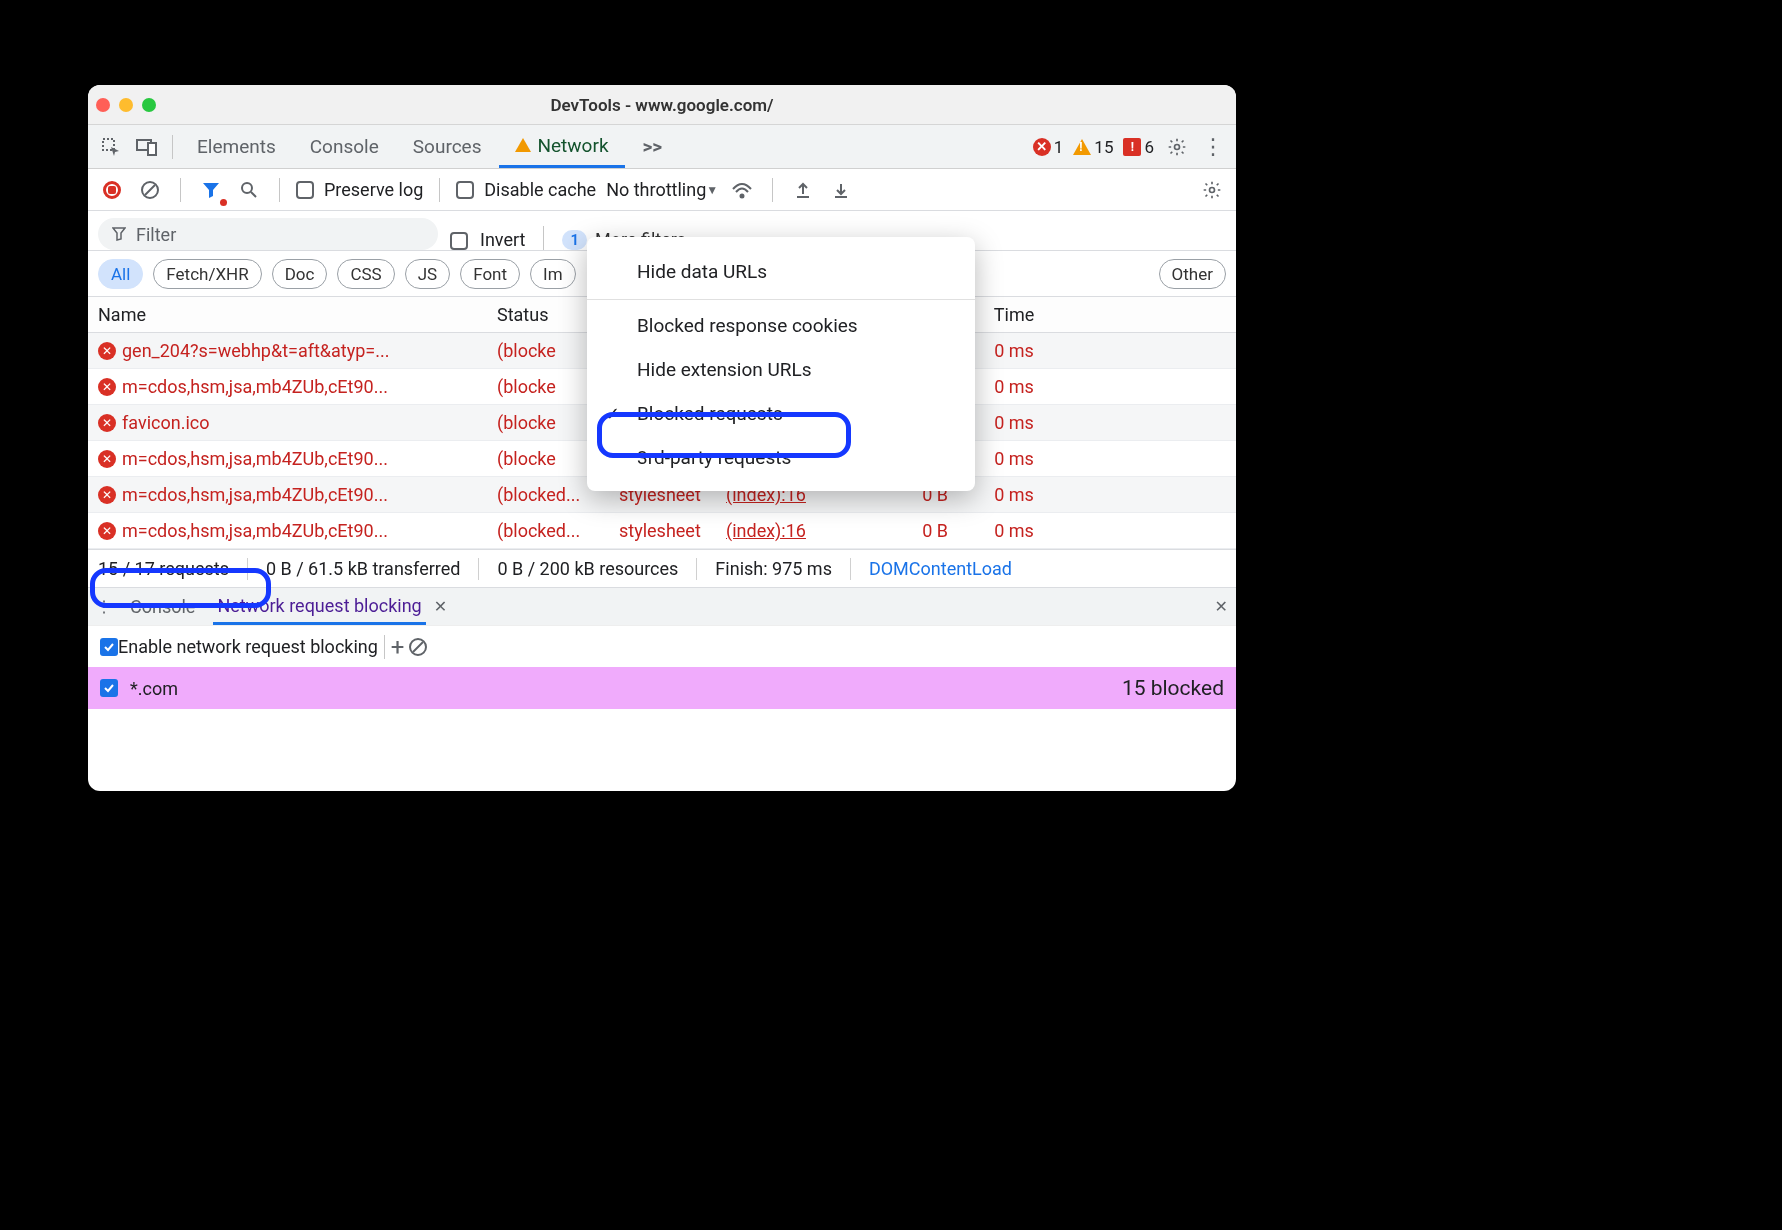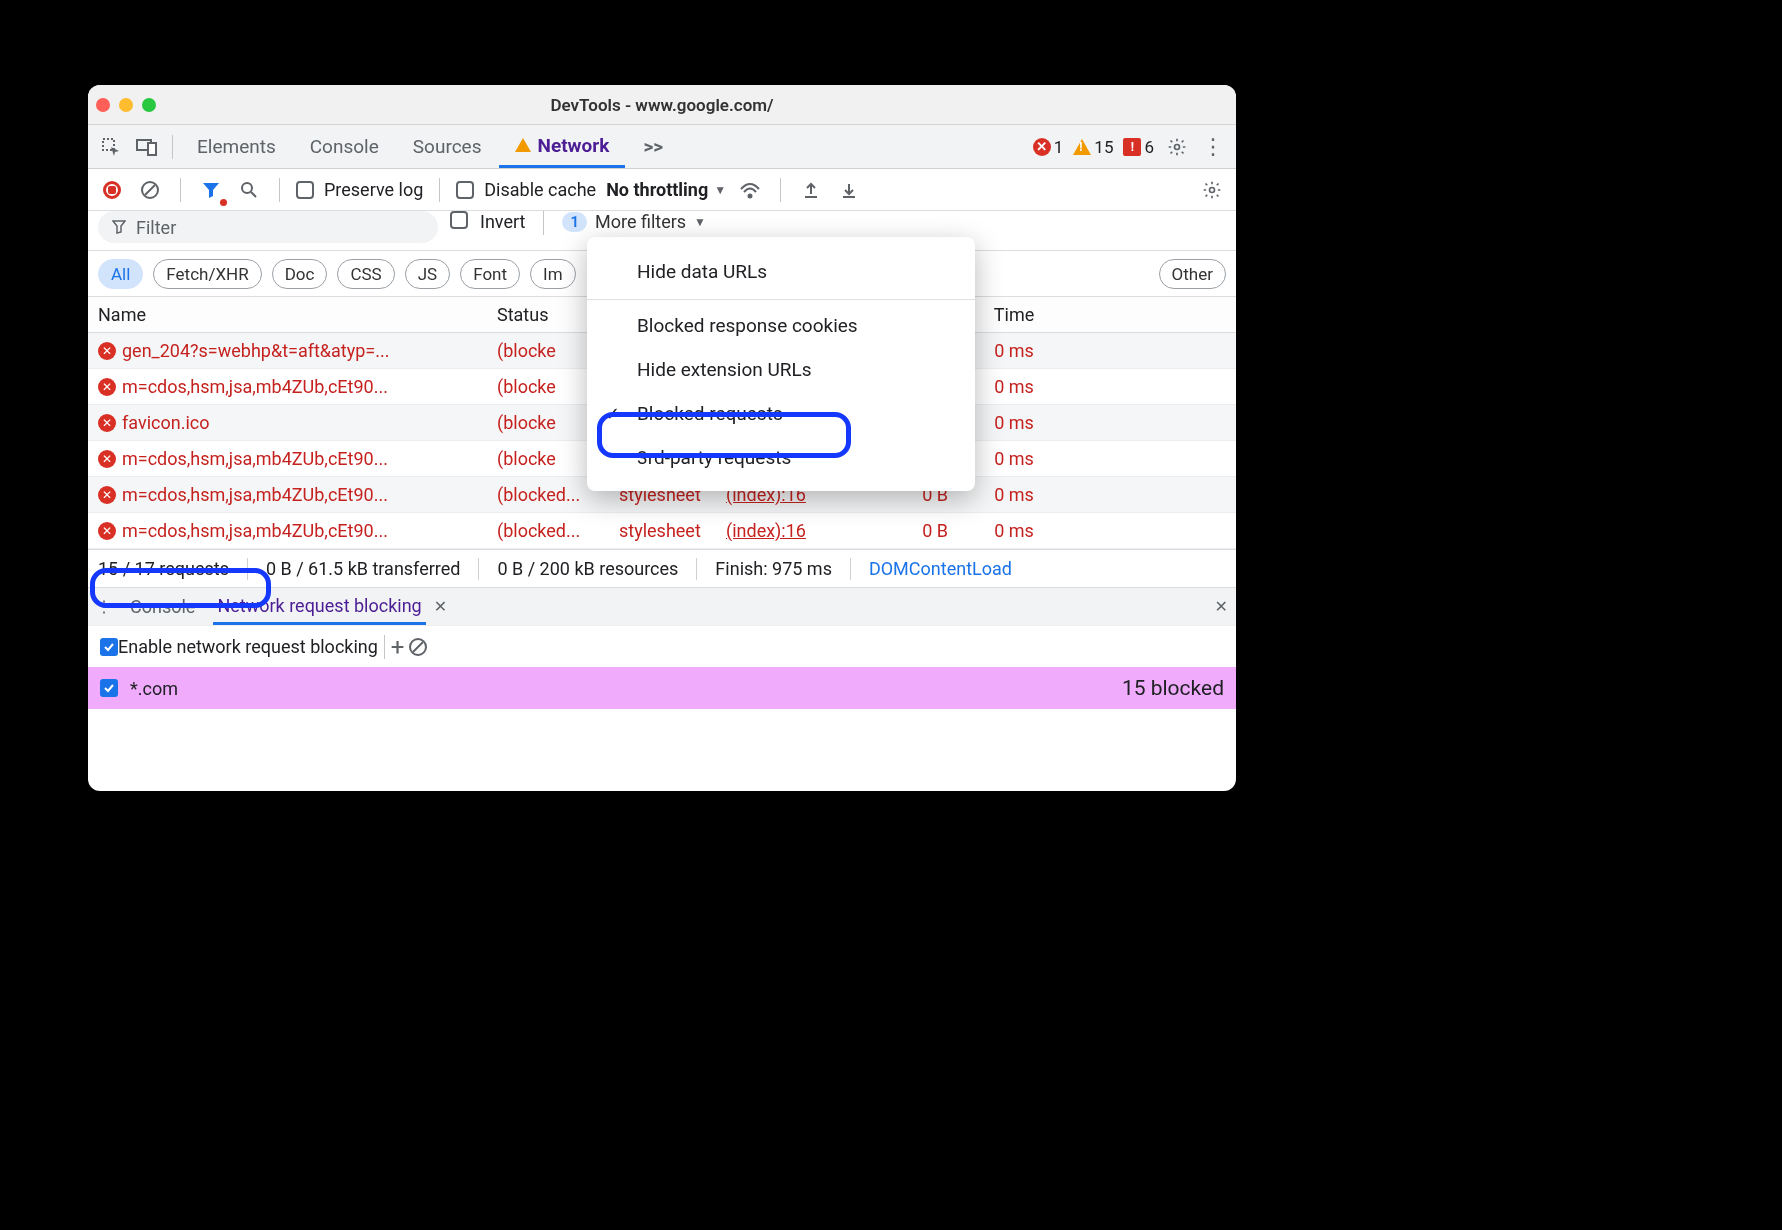--- a/index.html
+++ b/index.html
@@ -70,23 +70,23 @@
   .tab {
     padding: 0 16px;
     height: 100%;
     display: flex; align-items: center;
     color: #5f6368;
     font-size: 19px;
     cursor: pointer;
     gap: 6px;
   }
   .tab.active {
-    color: #4c1d95;
+    color: #14532d;
     border-bottom: 3px solid #1a73e8;
-    font-weight: 700;
+    font-weight: 400;
   }
   .spacer { flex: 1; }
   .badge-group { display:flex; align-items:center; gap:10px; margin-right:4px;}
   .badge-ico { display:flex; align-items:center; gap:3px; font-size:17px;}
   .badge-ico .circ { width:18px;height:18px;border-radius:50%;display:flex;align-items:center;justify-content:center;color:#fff;font-size:13px;font-weight:700;}
   .badge-ico .tri { width:0;height:0;border-left:9px solid transparent;border-right:9px solid transparent;border-bottom:16px solid #f29900;position:relative;}
   .badge-ico .tri::after{content:"!";position:absolute;left:-3px;top:1px;color:#fff;font-size:12px;font-weight:700;}
   .badge-ico .sq { width:18px;height:18px;background:#d93025;color:#fff;font-size:12px;font-weight:700;display:flex;align-items:center;justify-content:center;border-radius:2px;}
 
   .netbar {
@@ -96,30 +96,30 @@
     display: flex;
     align-items: center;
     padding: 0 10px;
     gap: 10px;
   }
   .iconbtn { width:28px;height:28px;display:flex;align-items:center;justify-content:center;color:#5f6368;cursor:pointer;}
   .record { width:18px;height:18px;border:3px solid #d93025;border-radius:50%;position:relative;}
   .record::after{content:"";position:absolute;width:8px;height:8px;background:#d93025;border-radius:2px;top:2px;left:2px;}
   .cb { width:18px;height:18px;border:2px solid #5f6368;border-radius:4px;}
   .lbl { font-size:18px;color:#202124;}
-  .dd { display:flex;align-items:center;gap:6px;font-weight:bold;}
+  .dd { display:flex;align-items:center;}
   .dd-arrow{font-size:12px;color:#5f6368;}
   .netbar svg { display:block; }
 
   .filterbar {
     height: 40px;
     background: #fff;
     border-bottom: 1px solid #dadce0;
     display: flex;
-    align-items: flex-start;
+    align-items: flex-end;
     padding: 0 10px;
     gap: 12px;
   }
   .filter-input {
     background:#f1f3f4;border-radius:18px;height:32px;display:flex;align-items:center;padding:0 14px;gap:10px;color:#5f6368;font-size:18px;width:340px;
   }
   .more-filters { display:flex;align-items:center;gap:8px;color:#333;font-size:18px;}
   .count-badge{background:#d2e3fc;color:#1a73e8;border-radius:10px;padding:1px 8px;font-size:15px;font-weight:600;}
 
   .typebar {

